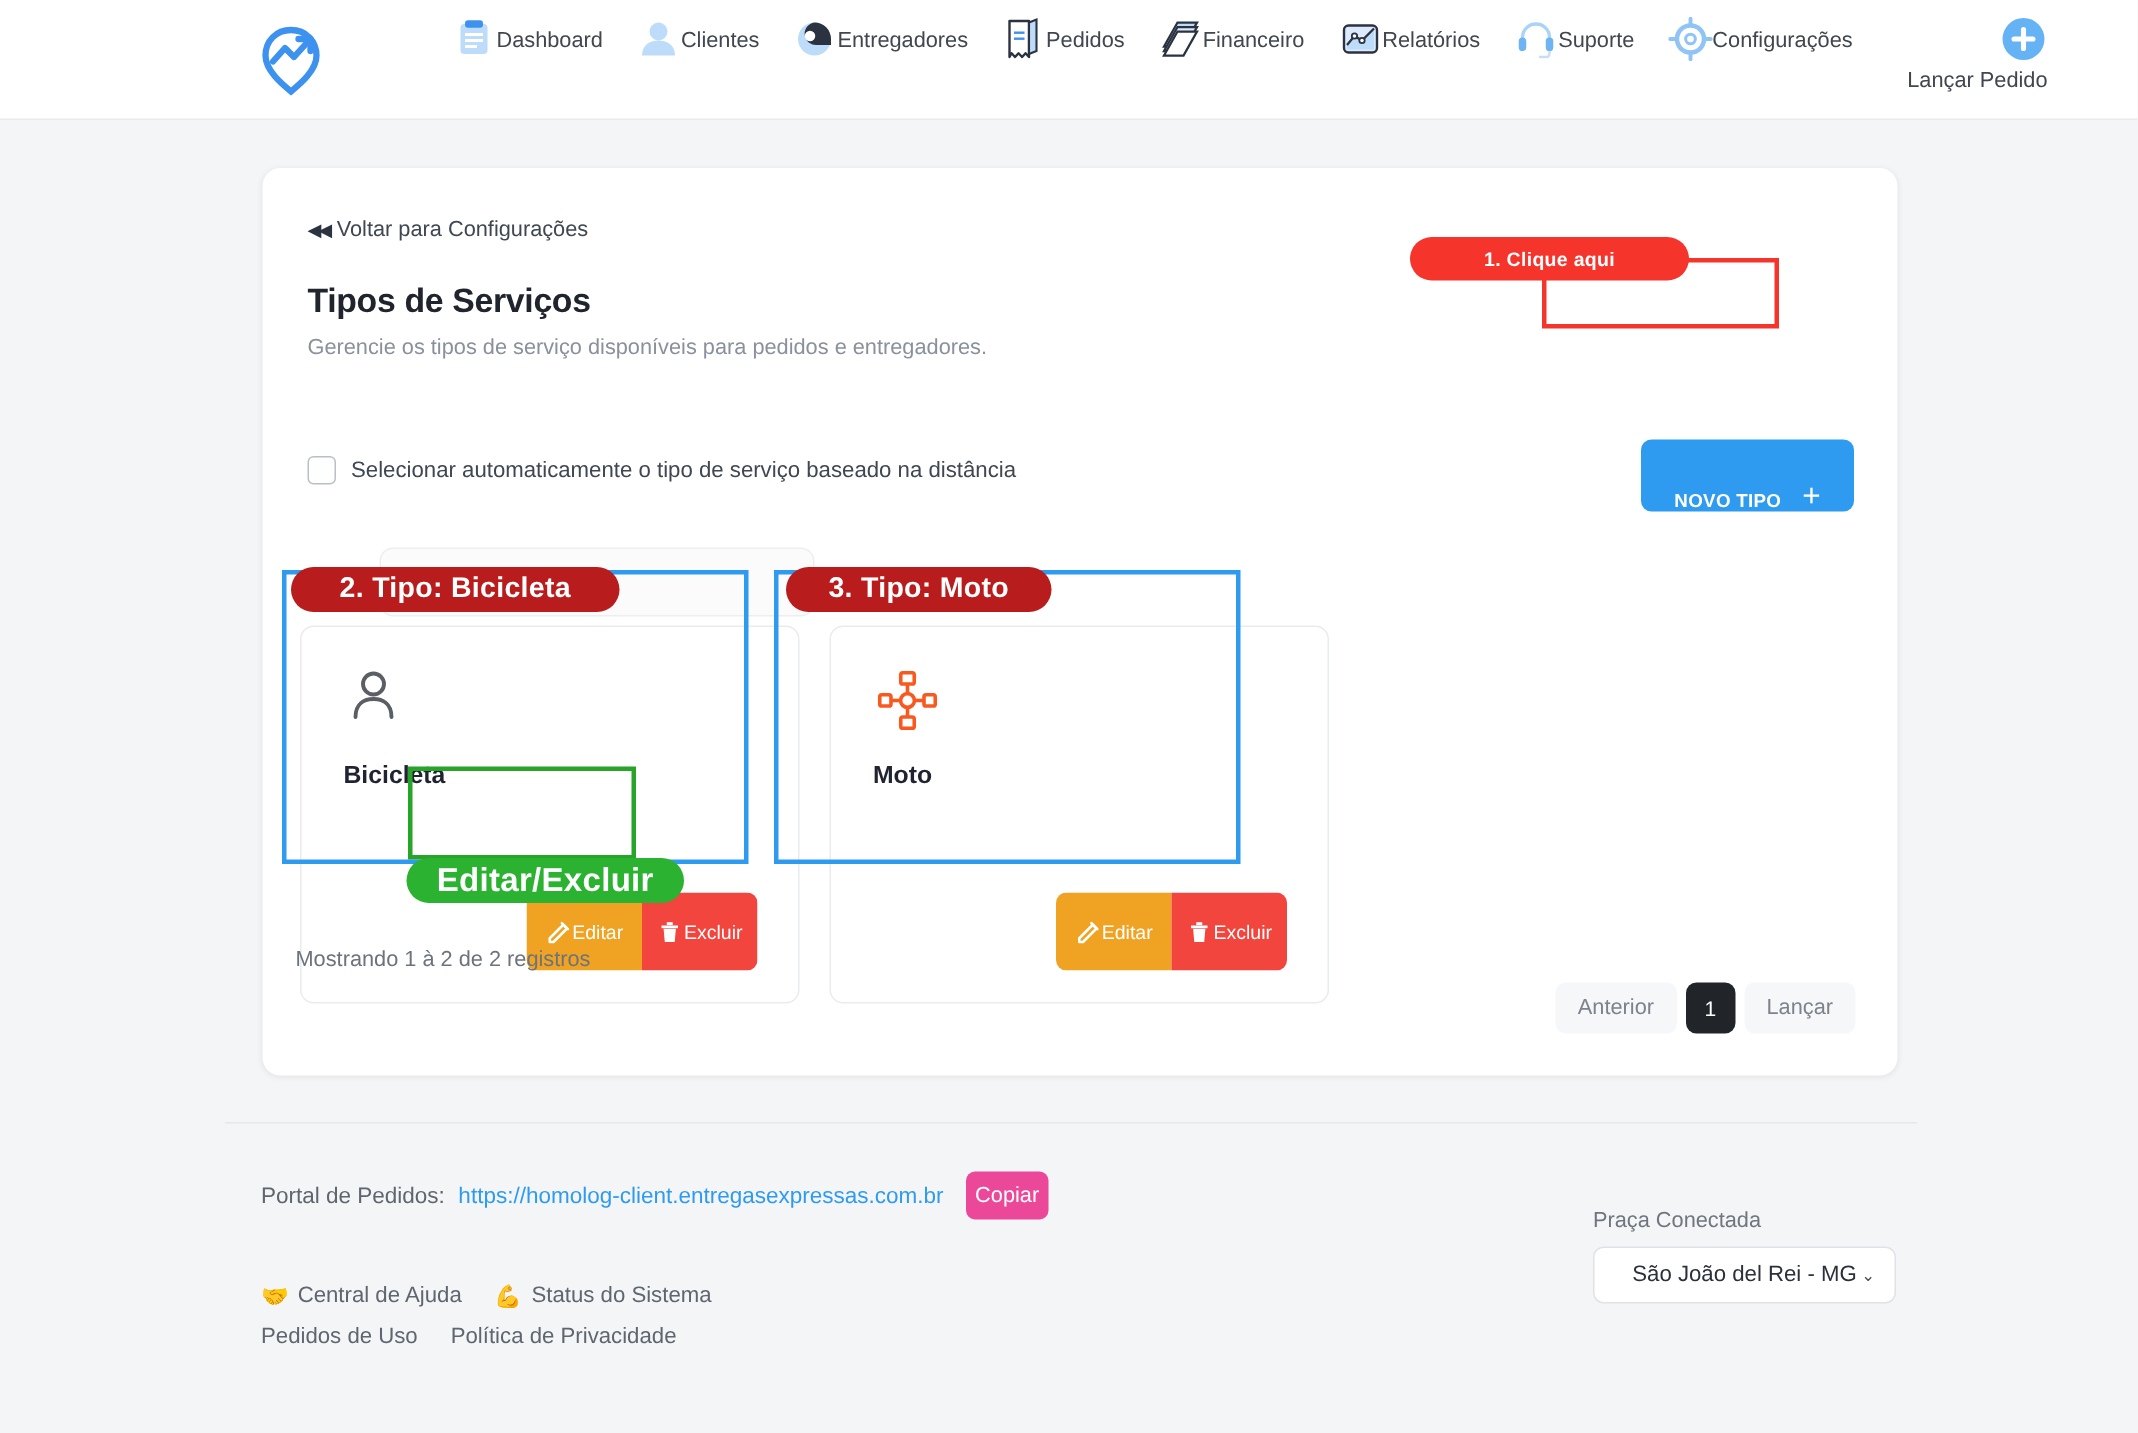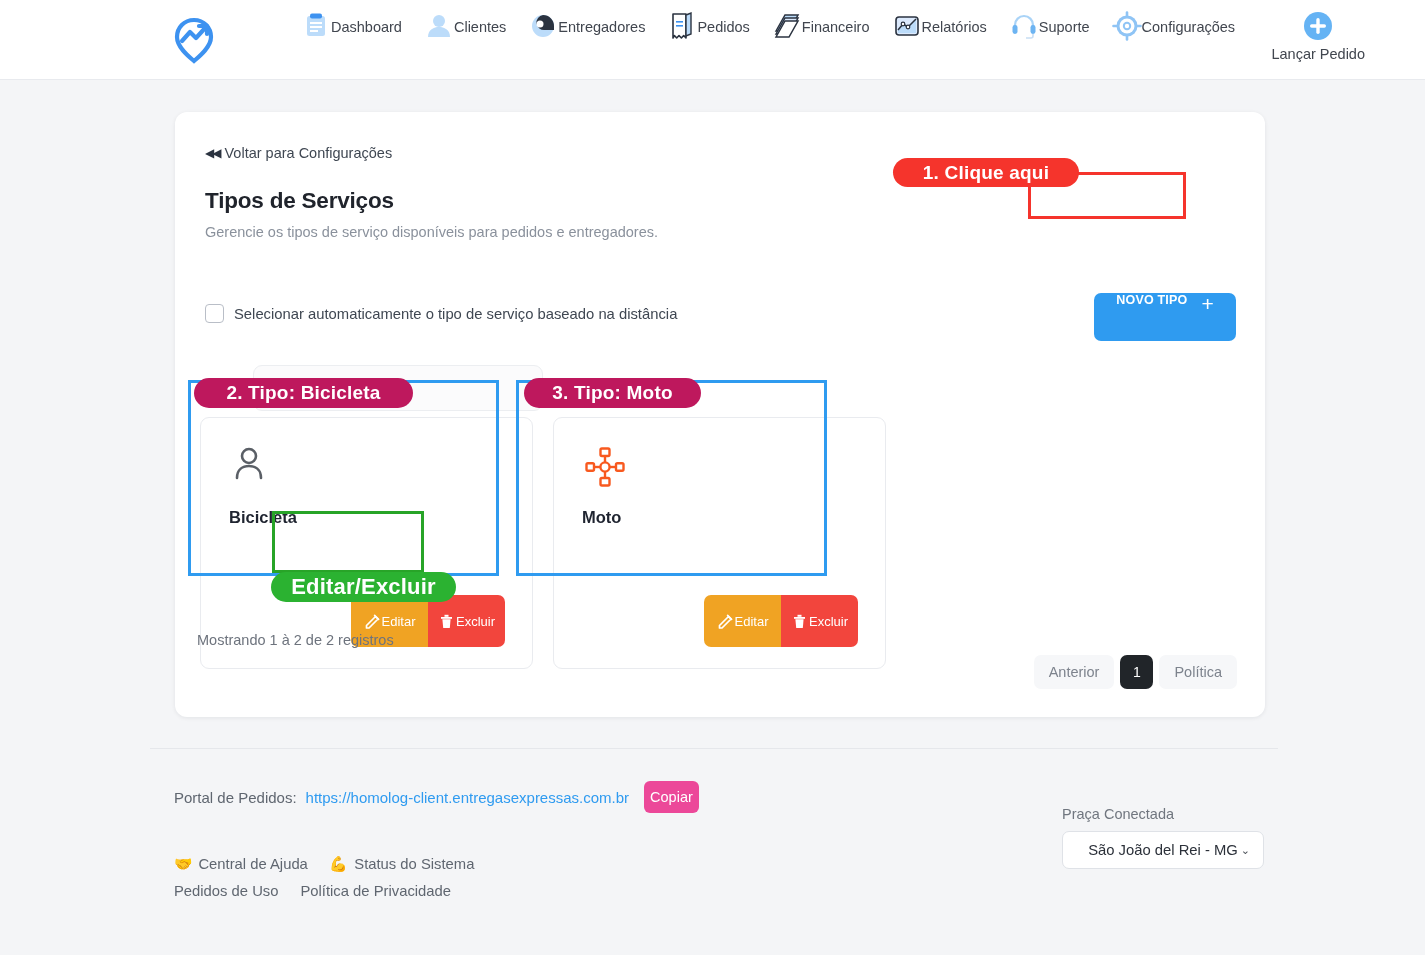--- a/index.html
+++ b/index.html
@@ -22,21 +22,21 @@
   .navitem {
     display: flex; flex-direction: row; align-items: center;
     padding: 0 11px; cursor: pointer; min-width: 52px;
   }
   .navitem .ico { height: 36px; display: flex; align-items: center; justify-content: center; }
   .navitem .lbl {
     margin-top: 2px; font-size: 14.5px; color: #41464f; white-space: nowrap;
   }
   .launch {
     position: absolute; right: 60px; top: 8px;
-    display: flex; flex-direction: column; align-items: center; cursor: pointer;
+    display: flex; flex-direction: column; align-items: flex-end; cursor: pointer;
   }
   .launch .ico { height: 36px; display: flex; align-items: center; justify-content: center; }
   .launch .lbl { margin-top: 2px; font-size: 14.5px; color: #41464f; white-space: nowrap; }
 
   
   .panel {
     position: absolute; left: 175px; top: 112px;
     width: 1090px; height: 605px;
     background: #ffffff; border-radius: 12px;
     box-shadow: 0 1px 4px rgba(16,24,40,0.08);
@@ -53,21 +53,21 @@
   }
   .psub {
     position: absolute; left: 30px; top: 112px;
     font-size: 14.5px; color: #8a919c;
   }
 
   .newtype {
     position: absolute; left: 919px; top: 181px;
     width: 142px; height: 48px;
     background: #2f9bf0; border-radius: 7px;
-    display: flex; align-items: flex-start; justify-content: center; gap: 14px;
+    display: flex; align-items: flex-end; justify-content: center; gap: 14px;
     cursor: pointer;
   }
   .newtype .t { color: #fff; font-size: 12.5px; font-weight: bold; letter-spacing: 0.2px; }
   .newtype .p { color: #fff; font-size: 21px; line-height: 1; font-weight: 300; }
 
   
   .chkrow { position: absolute; left: 30px; top: 192px; display: flex; align-items: center; gap: 10px; }
   .chkbox {
     width: 19px; height: 19px; border: 1.6px solid #b9bec7; border-radius: 4px;
     background: #fff; cursor: pointer;
@@ -143,21 +143,21 @@
   .pracasel .chev { position: absolute; right: 13px; color: #4a5058; font-size: 11px; }
 
   
   .ann-rect { position: absolute; border: 3px solid; pointer-events: none; }
   .ann-pill {
     position: absolute; border-radius: 15px; color: #fff;
     font-weight: bold; display: flex; align-items: center; justify-content: center;
     white-space: nowrap; letter-spacing: 0.2px;
   }
   .ann-red  { background: #f5342c; }
-  .ann-blue { background: #be185d; }
+  .ann-blue { background: #b91c1c; }
   .ann-green{ background: #2bb231; }
   .r-red   { border-color: #f5342c; }
   .r-blue  { border-color: #2f9bf0; }
   .r-green { border-color: #28a428; }
 </style>
 </head>
 <body>
 
 <div class="topnav">
 
@@ -374,21 +374,21 @@
       </div>
     </div>
 
   </div>
 
   <div class="regcount">Mostrando 1 à 2 de 2 registros</div>
 
   <div class="pager">
     <div class="pgbtn">Anterior</div>
     <div class="pgnum">1</div>
-    <div class="pgbtn">Política</div>
+    <div class="pgbtn">Lançar</div>
   </div>
 </div>
 
 <div class="fdiv"></div>
 
 <div class="portalrow">
   <span class="portlbl">Portal de Pedidos:</span>
   <span class="portlink">https://homolog-client.entregasexpressas.com.br</span>
   <span class="copybtn">Copiar</span>
 </div>
@@ -411,21 +411,21 @@
 
 <div class="praca">
   <div class="pracalbl">Praça Conectada</div>
   <div class="pracasel">
     <span>São João del Rei - MG</span>
     <span class="chev">⌄</span>
   </div>
 </div>
 
 <div class="ann-rect r-red" style="left:1028px; top:172px; width:158px; height:47px;"></div>
-<div class="ann-pill ann-red" style="left:893px; top:158px; width:186px; height:29px; font-size:19px;">1. Clique aqui</div>
+<div class="ann-pill ann-red" style="left:940px; top:158px; width:186px; height:29px; font-size:13px;">1. Clique aqui</div>
 
 <div class="ann-rect r-blue" style="left:188px; top:380px; width:311px; height:196px;"></div>
 <div class="ann-pill ann-blue" style="left:194px; top:378px; width:219px; height:30px; font-size:19px;">2. Tipo: Bicicleta</div>
 
 <div class="ann-rect r-blue" style="left:516px; top:380px; width:311px; height:196px;"></div>
 <div class="ann-pill ann-blue" style="left:524px; top:378px; width:177px; height:30px; font-size:19px;">3. Tipo: Moto</div>
 
 <div class="ann-rect r-green" style="left:272px; top:511px; width:152px; height:62px;"></div>
 <div class="ann-pill ann-green" style="left:271px; top:572px; width:185px; height:30px; font-size:22px;">Editar/Excluir</div>
 

